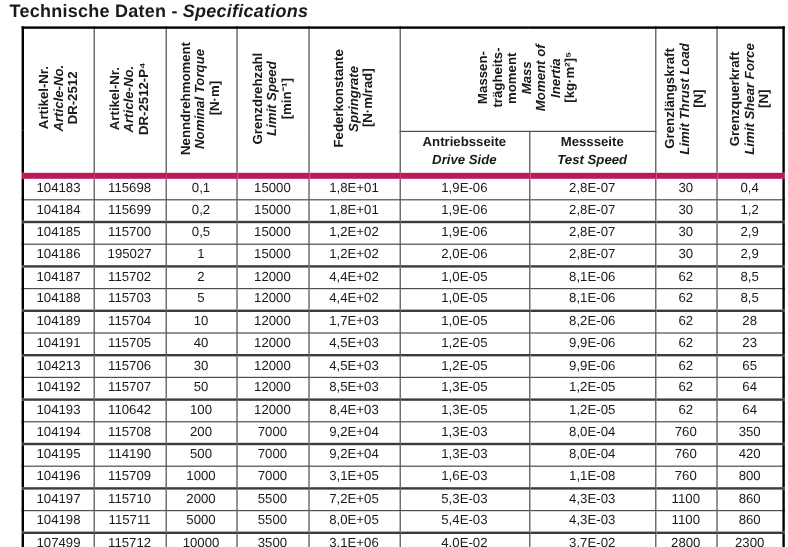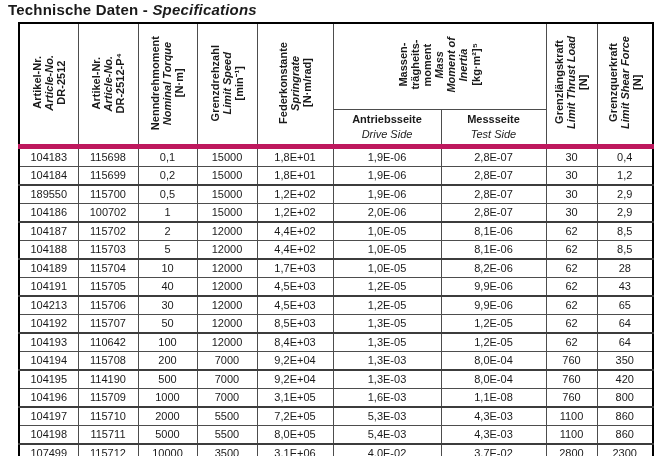--- a/index.html
+++ b/index.html
@@ -56,21 +56,21 @@
   }
   .rotbox span {
     display: block;
     font-weight: bold;
     font-size: 11px;
   }
   .rotbox span.h-en { font-style: italic; }
 
   .sub-th { line-height: 1.3; }
   .sub-th .s-de { display: block; font-weight: bold; }
-  .sub-th .s-en { display: block; font-weight: normal; font-style: italic; }
+  .sub-th .s-en { display: block; font-weight: bold; font-style: italic; }
 
   
   tbody tr:first-child td { border-top: 5px solid #be185d; }
   
   tbody tr:nth-child(even):not(:last-child) td { border-bottom: 2px solid #3c3c3c; }
 
   tbody td {
     height: 17px;
     font-size: 11px;
     background: #ffffff;
@@ -160,21 +160,21 @@
           </div>
         </th>
       </tr>
       <tr class="sub-header-row">
         <th class="sub-th">
           <span class="s-de">Antriebsseite</span>
           <span class="s-en">Drive Side</span>
         </th>
         <th class="sub-th">
           <span class="s-de">Messseite</span>
-          <span class="s-en">Test Side</span>
+          <span class="s-en">Test Speed</span>
         </th>
       </tr>
     </thead>
     <tbody>
         <tr>
           <td>104183</td>
           <td>115698</td>
           <td>0,1</td>
           <td>15000</td>
           <td>1,8E+01</td>
@@ -188,33 +188,33 @@
           <td>115699</td>
           <td>0,2</td>
           <td>15000</td>
           <td>1,8E+01</td>
           <td>1,9E-06</td>
           <td>2,8E-07</td>
           <td>30</td>
           <td>1,2</td>
         </tr>
         <tr>
-          <td>189550</td>
+          <td>104185</td>
           <td>115700</td>
           <td>0,5</td>
           <td>15000</td>
           <td>1,2E+02</td>
           <td>1,9E-06</td>
           <td>2,8E-07</td>
           <td>30</td>
           <td>2,9</td>
         </tr>
         <tr>
           <td>104186</td>
-          <td>100702</td>
+          <td>195027</td>
           <td>1</td>
           <td>15000</td>
           <td>1,2E+02</td>
           <td>2,0E-06</td>
           <td>2,8E-07</td>
           <td>30</td>
           <td>2,9</td>
         </tr>
         <tr>
           <td>104187</td>
@@ -251,21 +251,21 @@
         </tr>
         <tr>
           <td>104191</td>
           <td>115705</td>
           <td>40</td>
           <td>12000</td>
           <td>4,5E+03</td>
           <td>1,2E-05</td>
           <td>9,9E-06</td>
           <td>62</td>
-          <td>43</td>
+          <td>23</td>
         </tr>
         <tr>
           <td>104213</td>
           <td>115706</td>
           <td>30</td>
           <td>12000</td>
           <td>4,5E+03</td>
           <td>1,2E-05</td>
           <td>9,9E-06</td>
           <td>62</td>

